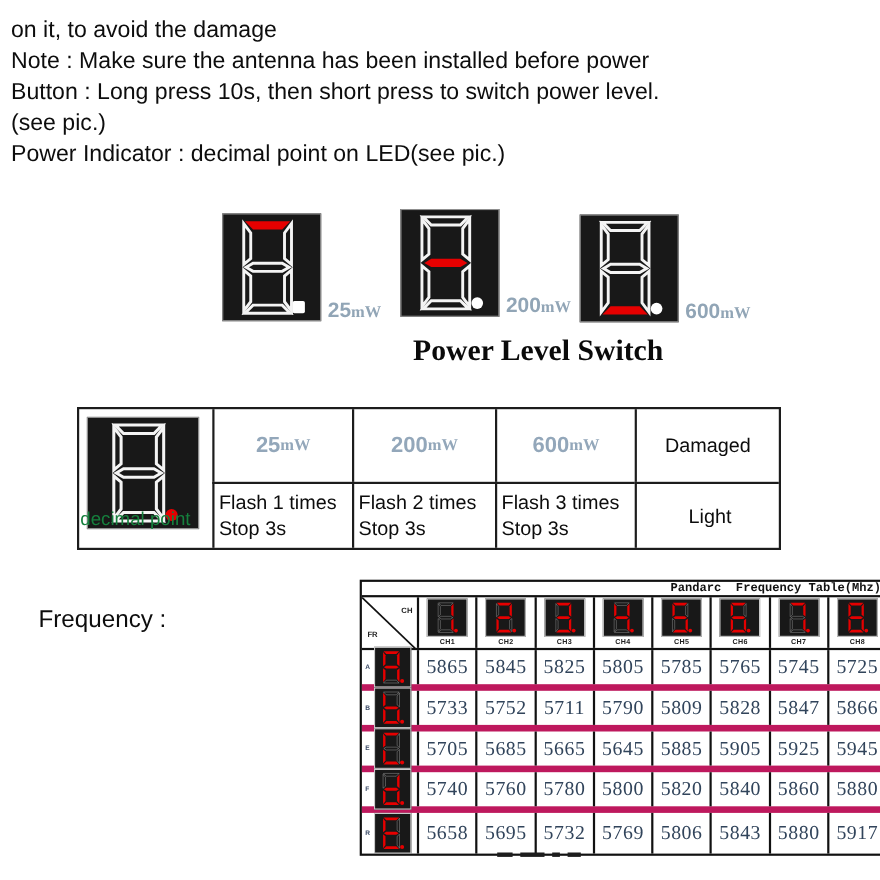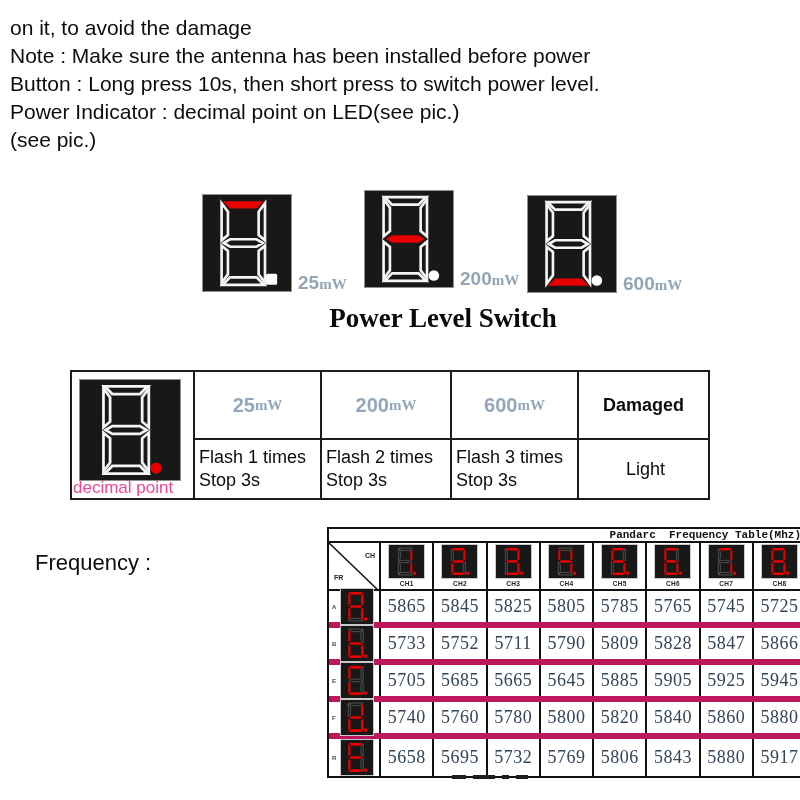--- a/index.html
+++ b/index.html
@@ -7,36 +7,36 @@
         font-family:"Liberation Sans",sans-serif;color:#111;}
   
   .notes{position:absolute;left:10px;top:14px;width:780px;font-size:21px;line-height:28px;color:#0d0d0d;}
   
   .led-slot{position:absolute;width:90px;height:98px;border-radius:25px;}
   .led-box{background:#181818;border:1px solid #8f8f8f;display:flex;align-items:center;justify-content:center;box-sizing:border-box;}
   .big-led{width:90px;height:98px;padding:3px 4px;}
   .led-label{position:absolute;left:96px;bottom:-2px;white-space:nowrap;color:#91a5b6;}
   .plnum{font-size:19px;font-weight:bold;}
   .plunit{font-size:15px;font-family:"Liberation Serif",serif;font-weight:bold;}
-  .heading{position:absolute;left:283px;top:303px;width:320px;text-align:center;
+  .heading{position:absolute;left:283px;top:303px;width:320px;text-align:right;
            font-family:"Liberation Serif",serif;font-weight:bold;font-size:27px;color:#0a0a0a;}
   
   .power-table{position:absolute;left:70px;top:370px;width:640px;height:130px;box-sizing:border-box;
                border:2px solid #1c1c1c;display:grid;grid-template-columns:121px 127px 130px 127px 1fr;
                grid-template-rows:66px 1fr;background:#fff;}
   .pt-cell{box-sizing:border-box;}
   .bl{border-left:2px solid #1c1c1c;}
   .bt{border-top:2px solid #1c1c1c;}
   .pt-led{grid-row:1/3;grid-column:1;position:relative;}
   .ptable-led{position:absolute;left:7px;top:7px;width:102px;height:102px;padding:3px 5px;}
-  .pt-caption{position:absolute;left:1px;bottom:0px;font-size:17px;color:#ec4899;white-space:nowrap;}
+  .pt-caption{position:absolute;left:1px;bottom:16px;font-size:17px;color:#15803d;white-space:nowrap;}
   .pt-h{display:flex;align-items:center;justify-content:center;color:#93a7ba;}
   .ptnum{font-size:20px;font-weight:bold;}
   .ptunit{font-size:15px;font-family:"Liberation Serif",serif;font-weight:bold;}
-  .pt-h.dark{color:#0c0c0c;font-size:18px;font-weight:bold;}
+  .pt-h.dark{color:#0c0c0c;font-size:18px;font-weight:normal;}
   .pt-b{display:flex;flex-direction:column;justify-content:center;padding-left:4px;font-size:18px;line-height:23px;color:#0c0c0c;}
   .pt-b.center{align-items:center;padding-left:4px;}
   
   .freq-label{position:absolute;left:35px;top:550px;font-size:22px;color:#0d0d0d;}
   .freq-table{position:absolute;left:327px;top:527px;width:480px;box-sizing:border-box;
               border:2px solid #111;background:#fff;}
   .ft-title{height:14px;line-height:13px;border-bottom:2px solid #111;box-sizing:border-box;
             font-family:"Liberation Mono",monospace;font-weight:bold;font-size:11px;
             text-align:right;padding-right:4px;white-space:pre;color:#111;}
   .ft-header{display:flex;height:48px;border-bottom:2px solid #111;box-sizing:border-box;}
@@ -60,22 +60,22 @@
 </style>
 </head>
 <body>
 
 <div class="page">
 
   <div class="notes">
     <div>on it, to avoid the damage</div>
     <div>Note : Make sure the antenna has been installed before power</div>
     <div>Button : Long press 10s, then short press to switch power level.</div>
+    <div>(see pic.)</div>
     <div>Power Indicator : decimal point on LED(see pic.)</div>
-    <div>(see pic.)</div>
   </div>
 
   <div>
     <div class="led-slot" style="left:202px;top:194px;">
       <div class="led-box big-led" id="pled0">
           <svg viewBox="0 0 120 170" xmlns="http://www.w3.org/2000/svg" style="width:100%;height:100%">
             <polygon points="14,6 92,6 78,20 28,20" fill="#e60000"></polygon>
             <polygon points="94,10 94,80 82,70 82,26" fill="none" stroke="#f4f4f4" stroke-width="5"></polygon>
             <polygon points="94,90 94,160 82,144 82,100" fill="none" stroke="#f4f4f4" stroke-width="5"></polygon>
             <polygon points="14,164 92,164 78,150 28,150" fill="none" stroke="#f4f4f4" stroke-width="5"></polygon>

